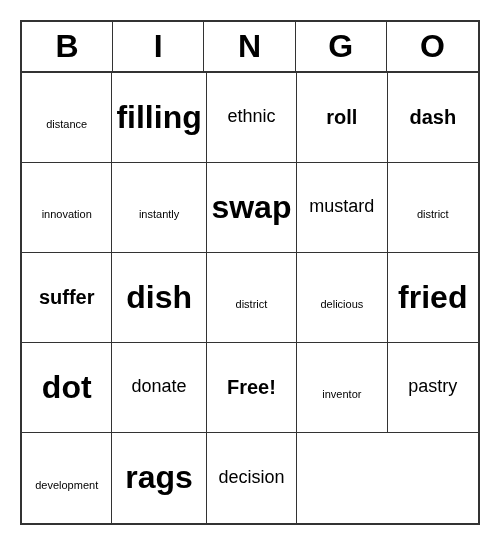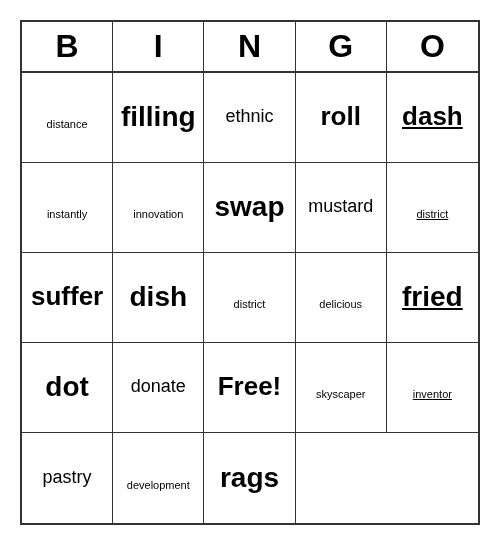--- a/index.html
+++ b/index.html
@@ -55,21 +55,20 @@
       align-items: center;
       justify-content: center;
       text-align: center;
       min-height: 90px;
       padding: 4px;
       position: relative;
     }
 
     .bingo-cell:nth-child(5n) {
       border-right: none;
-      text-decoration: underline;
     }
 
     .bingo-cell:nth-child(n+21) {
       border-bottom: none;
       justify-content: center;
     }
 
     .cell-text {
       line-height: 1.2;
     }
@@ -77,26 +76,26 @@
     .size-small {
       font-size: 11px;
       margin-top: 16px;
     }
 
     .size-medium {
       font-size: 18px;
     }
 
     .size-large {
-      font-size: 26px;
+      font-size: 20px;
       font-weight: bold;
     }
 
     .size-xlarge {
-      font-size: 28px;
+      font-size: 32px;
       font-weight: bold;
     }
   </style>
 </head>
 <body>
 
 <div class="bingo-container">
   <div class="bingo-header">
   <div class="bingo-header-cell">B</div>
       <div class="bingo-header-cell">I</div>
@@ -114,24 +113,24 @@
       <div class="bingo-cell">
         <span class="cell-text size-medium">ethnic</span>
       </div>
       <div class="bingo-cell">
         <span class="cell-text size-large">roll</span>
       </div>
       <div class="bingo-cell">
         <span class="cell-text size-large">dash</span>
       </div>
       <div class="bingo-cell">
-        <span class="cell-text size-small">instantly</span>
+        <span class="cell-text size-small">innovation</span>
       </div>
       <div class="bingo-cell">
-        <span class="cell-text size-small">innovation</span>
+        <span class="cell-text size-small">instantly</span>
       </div>
       <div class="bingo-cell">
         <span class="cell-text size-xlarge">swap</span>
       </div>
       <div class="bingo-cell">
         <span class="cell-text size-medium">mustard</span>
       </div>
       <div class="bingo-cell">
         <span class="cell-text size-small">district</span>
       </div>
@@ -153,28 +152,28 @@
       <div class="bingo-cell">
         <span class="cell-text size-xlarge">dot</span>
       </div>
       <div class="bingo-cell">
         <span class="cell-text size-medium">donate</span>
       </div>
       <div class="bingo-cell">
         <span class="cell-text size-large">Free!</span>
       </div>
       <div class="bingo-cell">
-        <span class="cell-text size-small">skyscaper</span>
-      </div>
-      <div class="bingo-cell">
         <span class="cell-text size-small">inventor</span>
       </div>
       <div class="bingo-cell">
         <span class="cell-text size-medium">pastry</span>
       </div>
       <div class="bingo-cell">
         <span class="cell-text size-small">development</span>
       </div>
       <div class="bingo-cell">
         <span class="cell-text size-xlarge">rags</span>
       </div>
+      <div class="bingo-cell">
+        <span class="cell-text size-medium">decision</span>
+      </div>
     </div>
 </div>
 
 </body></html>

